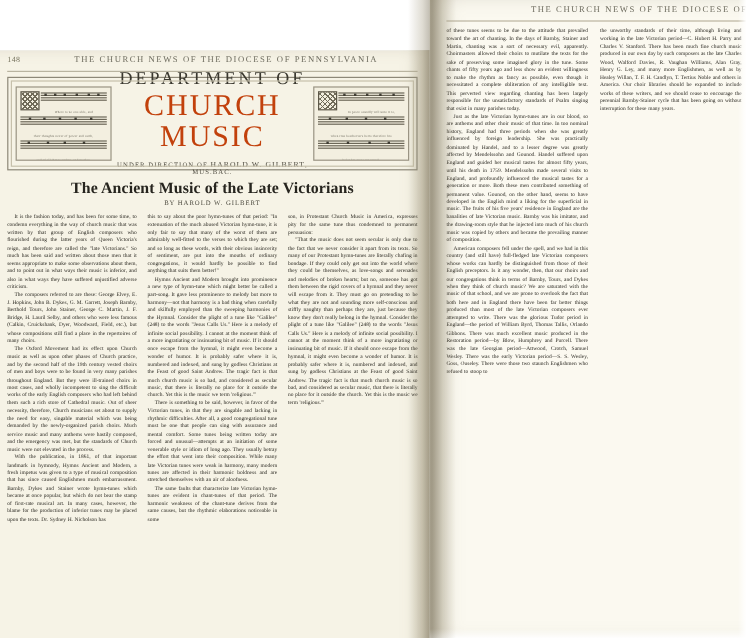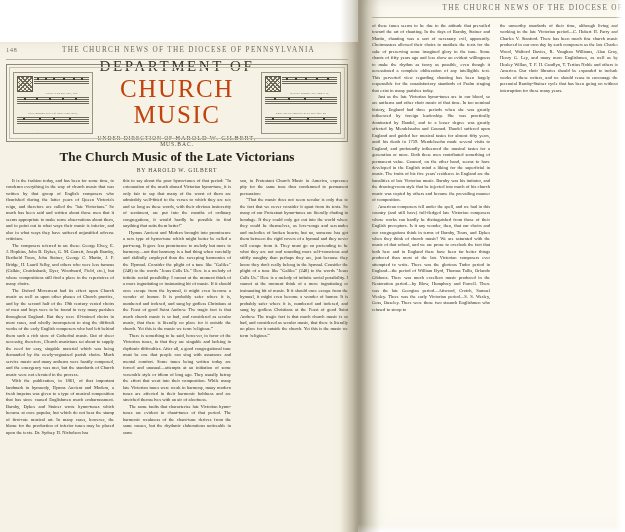--- a/index.html
+++ b/index.html
@@ -273,21 +273,21 @@
               <span class="nh" style="left:34%"></span>
             <span class="nh" style="left:58%"></span>
               <span class="nh" style="left:80%"></span>
           </div>
           <div class="lyric">holer his grew out round.</div>
         </div>
       </div>
 
     </div>
 
-    <div class="article-title">The Church Music of the Late Victorians</div>
+    <div class="article-title">The Ancient Music of the Late Victorians</div>
     <div class="byline">By Harold W. Gilbert</div>
 
     <div class="cols">
       <div class="col">
         <p>It is the fashion today, and has been for some time, to condemn everything in the way of church music that was written by that group of English composers who flourished during the latter years of Queen Victoria's reign, and therefore are called the "late Victorians." So much has been said and written about those men that it seems appropriate to make some observations about them, and to point out in what ways their music is inferior, and also in what ways they have suffered unjustified adverse criticism.</p>
         <p>The composers referred to are these: George Elvey, E. J. Hopkins, John B. Dykes, G. M. Garrett, Joseph Barnby, Berthold Tours, John Stainer, George C. Martin, J. F. Bridge, H. Lauril Selby, and others who were less famous (Calkin, Cruickshank, Dyer, Woodward, Field, etc.), but whose compositions still find a place in the repertoires of many choirs.</p>
         <p>The Oxford Movement had its effect upon Church music as well as upon other phases of Church practice, and by the second half of the 19th century vested choirs of men and boys were to be found in very many parishes throughout England. But they were ill-trained choirs in most cases, and wholly incompetent to sing the difficult works of the early English composers who had left behind them such a rich store of Cathedral music. Out of sheer necessity, therefore, Church musicians set about to supply the need for easy, singable material which was being demanded by the newly-organized parish choirs. Much service music and many anthems were hastily composed, and the emergency was met, but the standards of Church music were not elevated in the process.</p>
         <p>With the publication, in 1861, of that important landmark in hymnody, Hymns Ancient and Modern, a fresh impetus was given to a type of musical composition that has since caused Englishmen much embarrassment. Barnby, Dykes and Stainer wrote hymn-tunes which became at once popular, but which do not bear the stamp of first-rate musical art. In many cases, however, the blame for the production of inferior tunes may be placed upon the texts. Dr. Sydney H. Nicholson has</p>
       </div>
       <div class="col">

